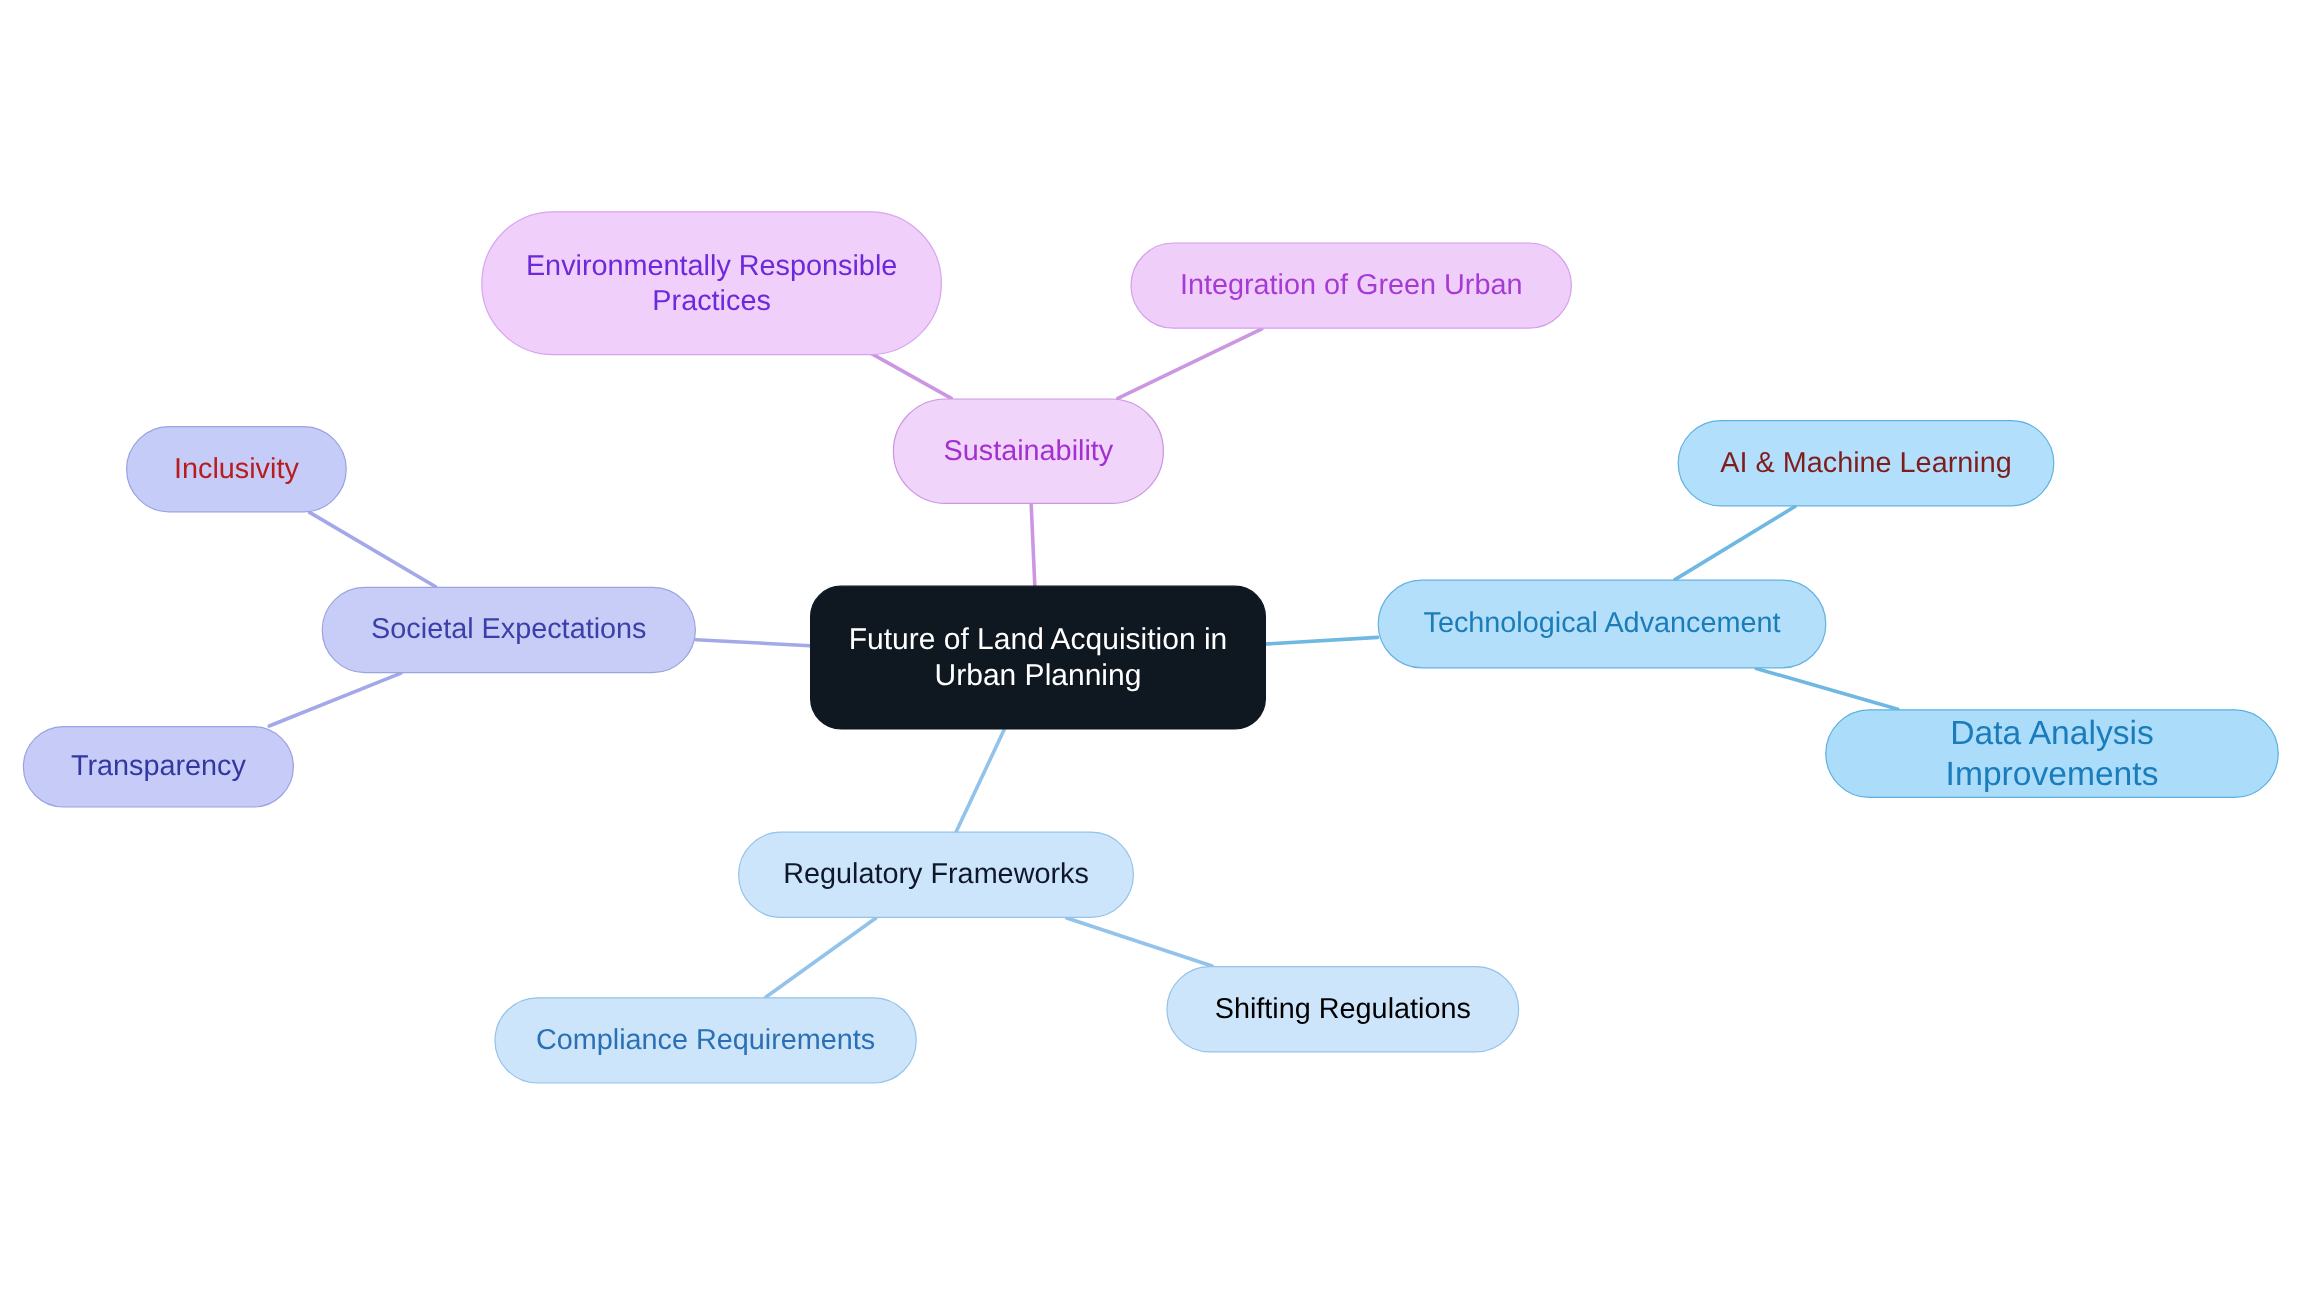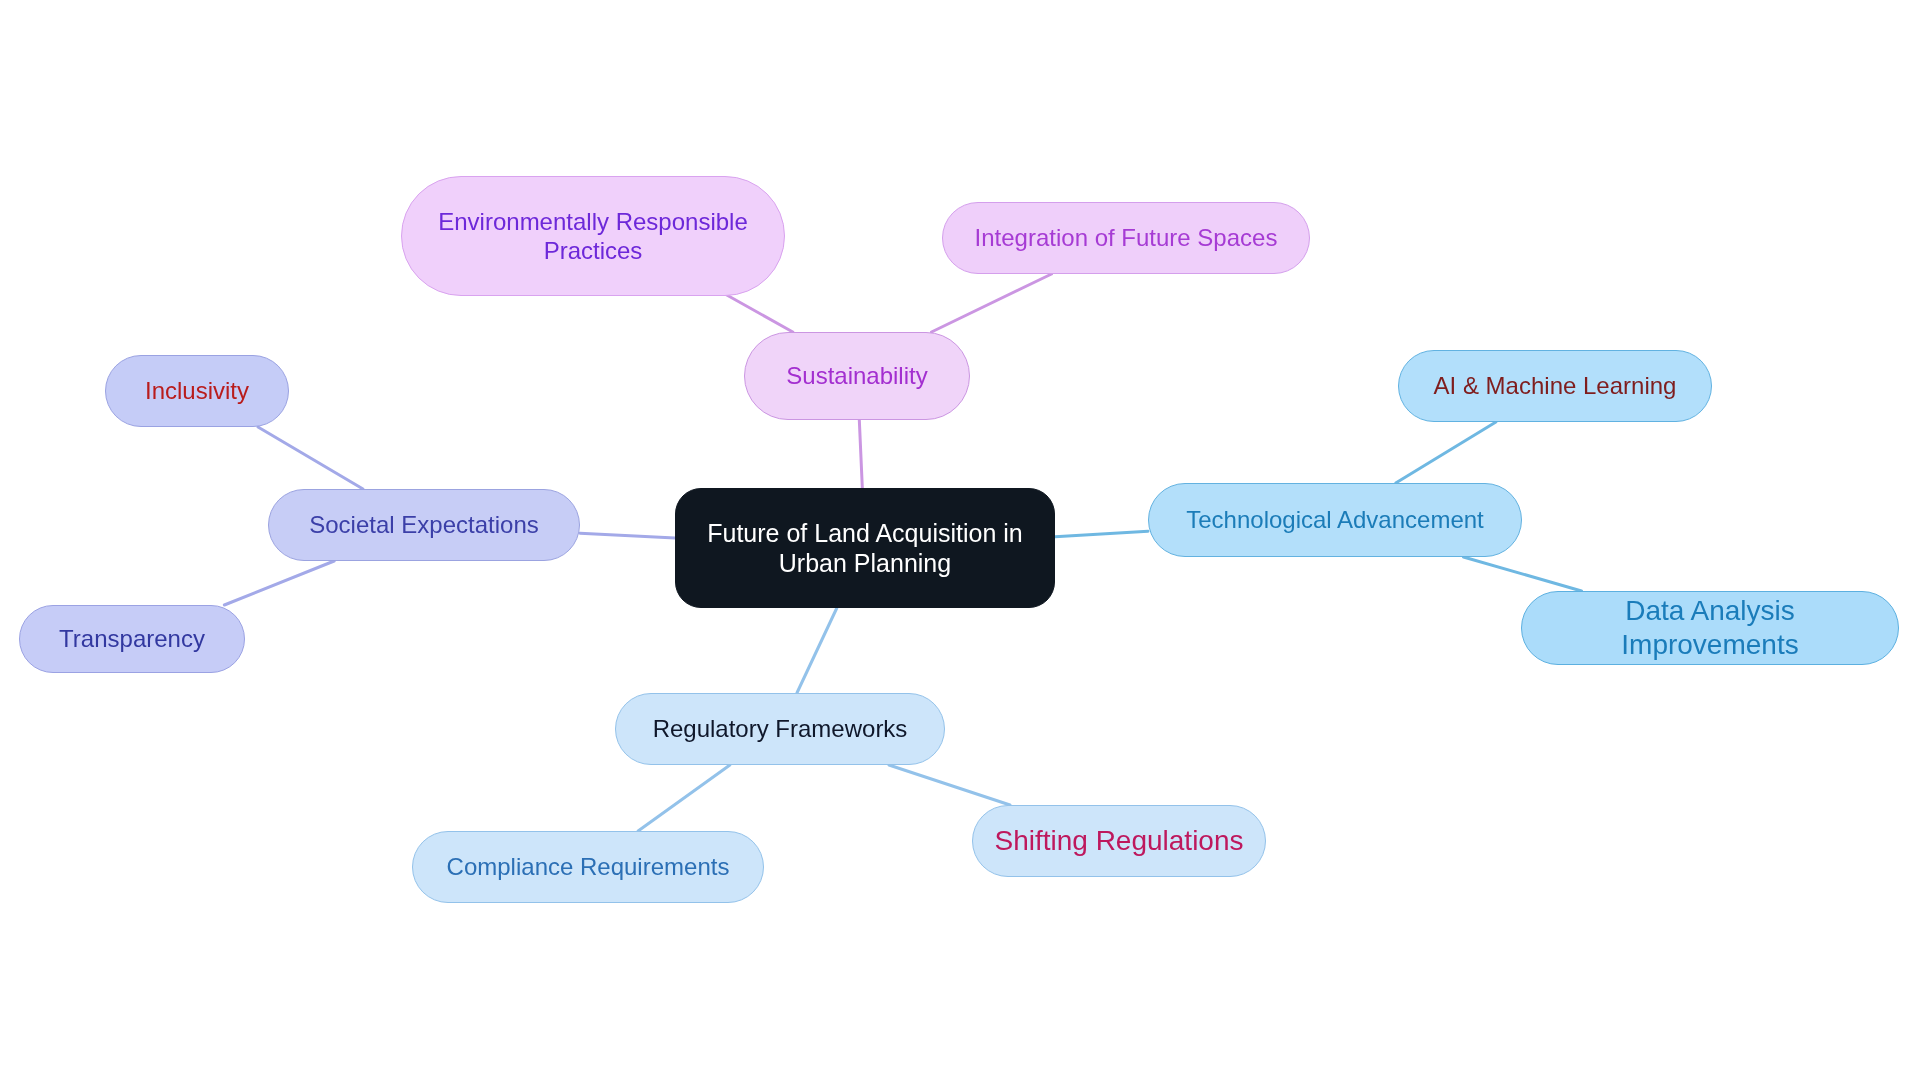--- a/index.html
+++ b/index.html
@@ -65,24 +65,24 @@
       <line x1="836.8232044198895" y1="608" x2="796.9060773480663" y2="693" stroke="#93c2ea" stroke-width="3" stroke-linecap="round"></line>
       <line x1="729.9130434782609" y1="765" x2="638.0869565217391" y2="831" stroke="#93c2ea" stroke-width="3" stroke-linecap="round"></line>
       <line x1="888.9642857142858" y1="765" x2="1010.0357142857142" y2="805" stroke="#93c2ea" stroke-width="3" stroke-linecap="round"></line>
     </svg>
   <div id="node-layer">
       <div class="node root" style="left: 675px; top: 488px; width: 380px; height: 120px; background: rgb(15, 23, 32); border-color: rgb(15, 23, 32); color: rgb(255, 255, 255); font-size: 25px;"><span class="node-label">Future of Land Acquisition in
 Urban Planning</span></div>
       <div class="node" style="left: 744px; top: 332px; width: 226px; height: 88px; background: rgb(240, 212, 249); border-color: rgb(203, 150, 226); color: rgb(163, 47, 208); font-size: 24px;"><span class="node-label">Sustainability</span></div>
       <div class="node" style="left: 401px; top: 176px; width: 384px; height: 120px; background: rgb(240, 208, 251); border-color: rgb(217, 163, 239); color: #6d28d9; font-size: 24px;"><span class="node-label">Environmentally Responsible
 Practices</span></div>
-      <div class="node" style="left: 942px; top: 202px; width: 368px; height: 72px; background: rgb(239, 207, 250); border-color: rgb(212, 159, 236); color: rgb(166, 59, 212); font-size: 24px;"><span class="node-label">Integration of Future Spaces</span></div>
+      <div class="node" style="left: 942px; top: 202px; width: 368px; height: 72px; background: rgb(239, 207, 250); border-color: rgb(212, 159, 236); color: rgb(166, 59, 212); font-size: 24px;"><span class="node-label">Integration of Green Urban</span></div>
       <div class="node" style="left: 268px; top: 489px; width: 312px; height: 72px; background: rgb(199, 205, 246); border-color: rgb(155, 163, 224); color: rgb(59, 63, 168); font-size: 24px;"><span class="node-label">Societal Expectations</span></div>
       <div class="node" style="left: 105px; top: 355px; width: 184px; height: 72px; background: rgb(197, 204, 247); border-color: rgb(154, 162, 226); color: #b91c1c; font-size: 24px;"><span class="node-label">Inclusivity</span></div>
       <div class="node" style="left: 19px; top: 605px; width: 226px; height: 68px; background: rgb(198, 204, 247); border-color: rgb(155, 162, 227); color: rgb(50, 56, 160); font-size: 24px;"><span class="node-label">Transparency</span></div>
       <div class="node" style="left: 1148px; top: 483px; width: 374px; height: 74px; background: rgb(179, 223, 250); border-color: rgb(99, 178, 224); color: rgb(27, 124, 184); font-size: 24px;"><span class="node-label">Technological Advancement</span></div>
       <div class="node" style="left: 1398px; top: 350px; width: 314px; height: 72px; background: rgb(178, 223, 251); border-color: rgb(97, 178, 225); color: #7f1d1d; font-size: 24px;"><span class="node-label">AI &amp; Machine Learning</span></div>
       <div class="node" style="left: 1521px; top: 591px; width: 378px; height: 74px; background: rgb(171, 220, 250); border-color: rgb(92, 176, 224); color: rgb(26, 124, 186); font-size: 28px;"><span class="node-label">Data Analysis Improvements</span></div>
       <div class="node" style="left: 615px; top: 693px; width: 330px; height: 72px; background: rgb(205, 229, 250); border-color: rgb(147, 194, 234); color: #0f172a; font-size: 24px;"><span class="node-label">Regulatory Frameworks</span></div>
       <div class="node" style="left: 412px; top: 831px; width: 352px; height: 72px; background: rgb(205, 229, 250); border-color: rgb(147, 194, 234); color: rgb(43, 111, 181); font-size: 24px;"><span class="node-label">Compliance Requirements</span></div>
-      <div class="node" style="left: 972px; top: 805px; width: 294px; height: 72px; background: rgb(205, 229, 250); border-color: rgb(147, 194, 234); color: #be185d; font-size: 28px;"><span class="node-label">Shifting Regulations</span></div>
+      <div class="node" style="left: 972px; top: 805px; width: 294px; height: 72px; background: rgb(205, 229, 250); border-color: rgb(147, 194, 234); color: #000000; font-size: 24px;"><span class="node-label">Shifting Regulations</span></div>
     </div>
 </div>
 
 </body></html>

